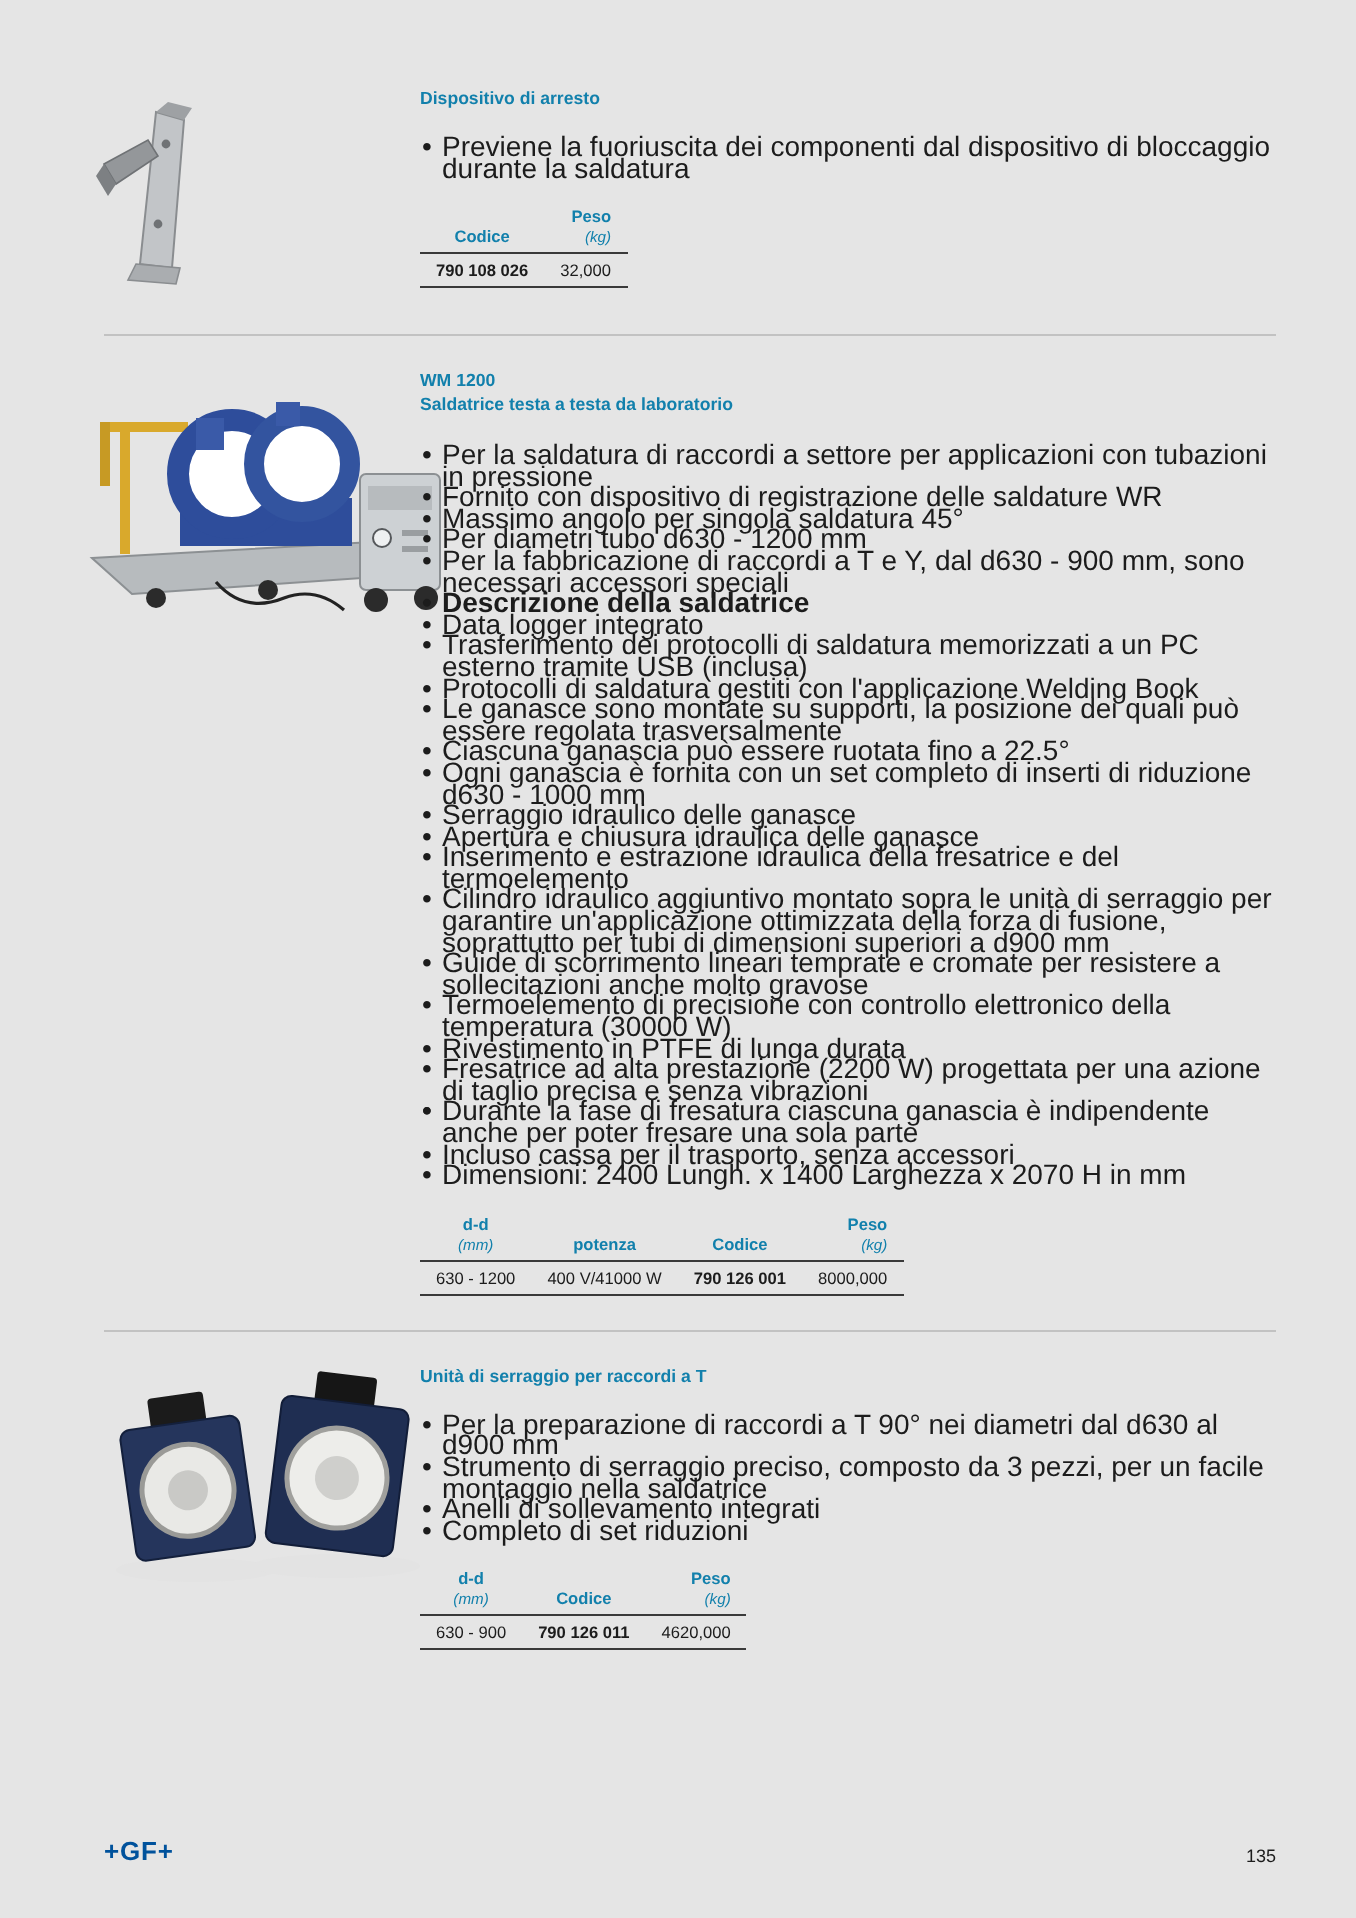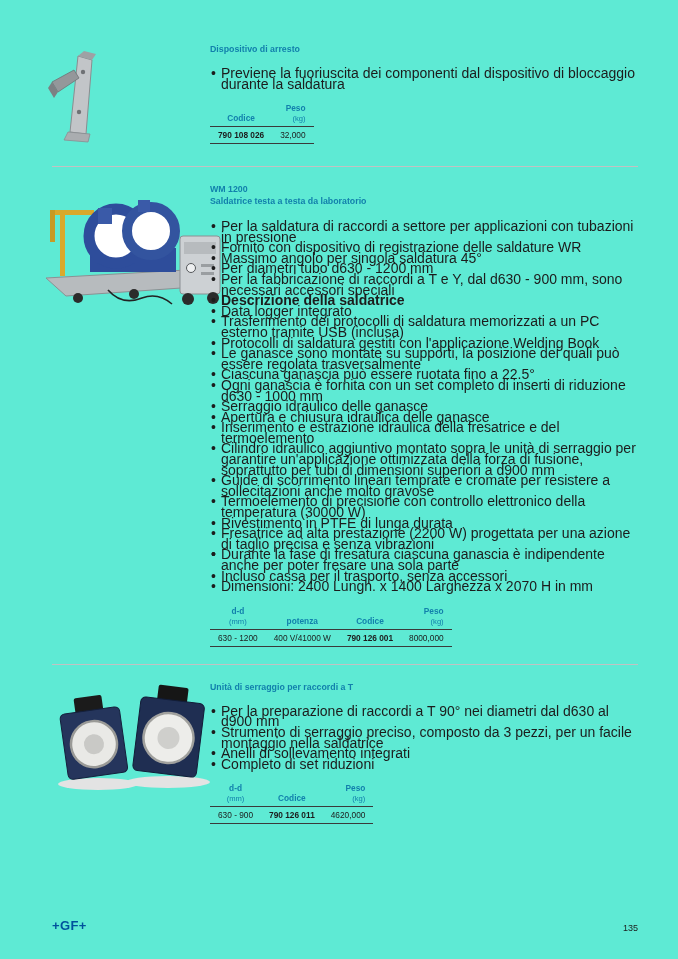--- a/index.html
+++ b/index.html
@@ -1,20 +1,20 @@
 <!DOCTYPE html>
 <html><head>
 <meta charset="utf-8">
 <style>
   * { margin:0; padding:0; box-sizing:border-box; }
   html,body { background:#ffffff; }
   .page {
     position:relative;
     width:678px; height:959px;
-    background:#5eead4;
+    background:#e5e5e5;
     font-family:"Liberation Sans", sans-serif;
     color:#1c1c1c;
     display:flex; flex-direction:column;
     padding-top:44px;
     overflow:hidden;
   }
   .section { display:flex; }
   .img-col { flex:0 0 210px; width:210px; padding-left:40px; }
   .content-col { flex:1; padding-right:40px; }
 
@@ -33,21 +33,21 @@
   ul.bullets { list-style:none; font-size:14px; line-height:10.6px; }
   ul.bullets li { position:relative; padding-left:11px; }
   ul.bullets li::before { content:"•"; position:absolute; left:1px; top:0; }
   ul.bullets li.b { font-weight:bold; }
 
   table.spec-table { border-collapse:collapse; margin-top:14px; font-size:8.3px; }
   table.spec-table th {
     color:#1280ac; font-weight:bold; text-align:center;
     vertical-align:bottom; padding:0 8px 3px 8px; font-size:8.3px;
   }
-  table.spec-table th .sub { display:block; font-weight:normal; font-size:7.6px; margin-top:1px; }
+  table.spec-table th .sub { display:block; font-weight:normal; font-size:7.6px; margin-top:1px;font-style:italic; }
   table.spec-table td {
     border-top:1px solid #3a3a3a; border-bottom:1px solid #3a3a3a;
     padding:3px 8px; text-align:left; white-space:nowrap;
   }
   table.spec-table .right { text-align:right; }
   table.spec-table td.code { font-weight:bold; }
 
   hr.divider {
     border:0; border-top:1px solid #c2c2c2;
     margin:17px 40px 17px 52px;

